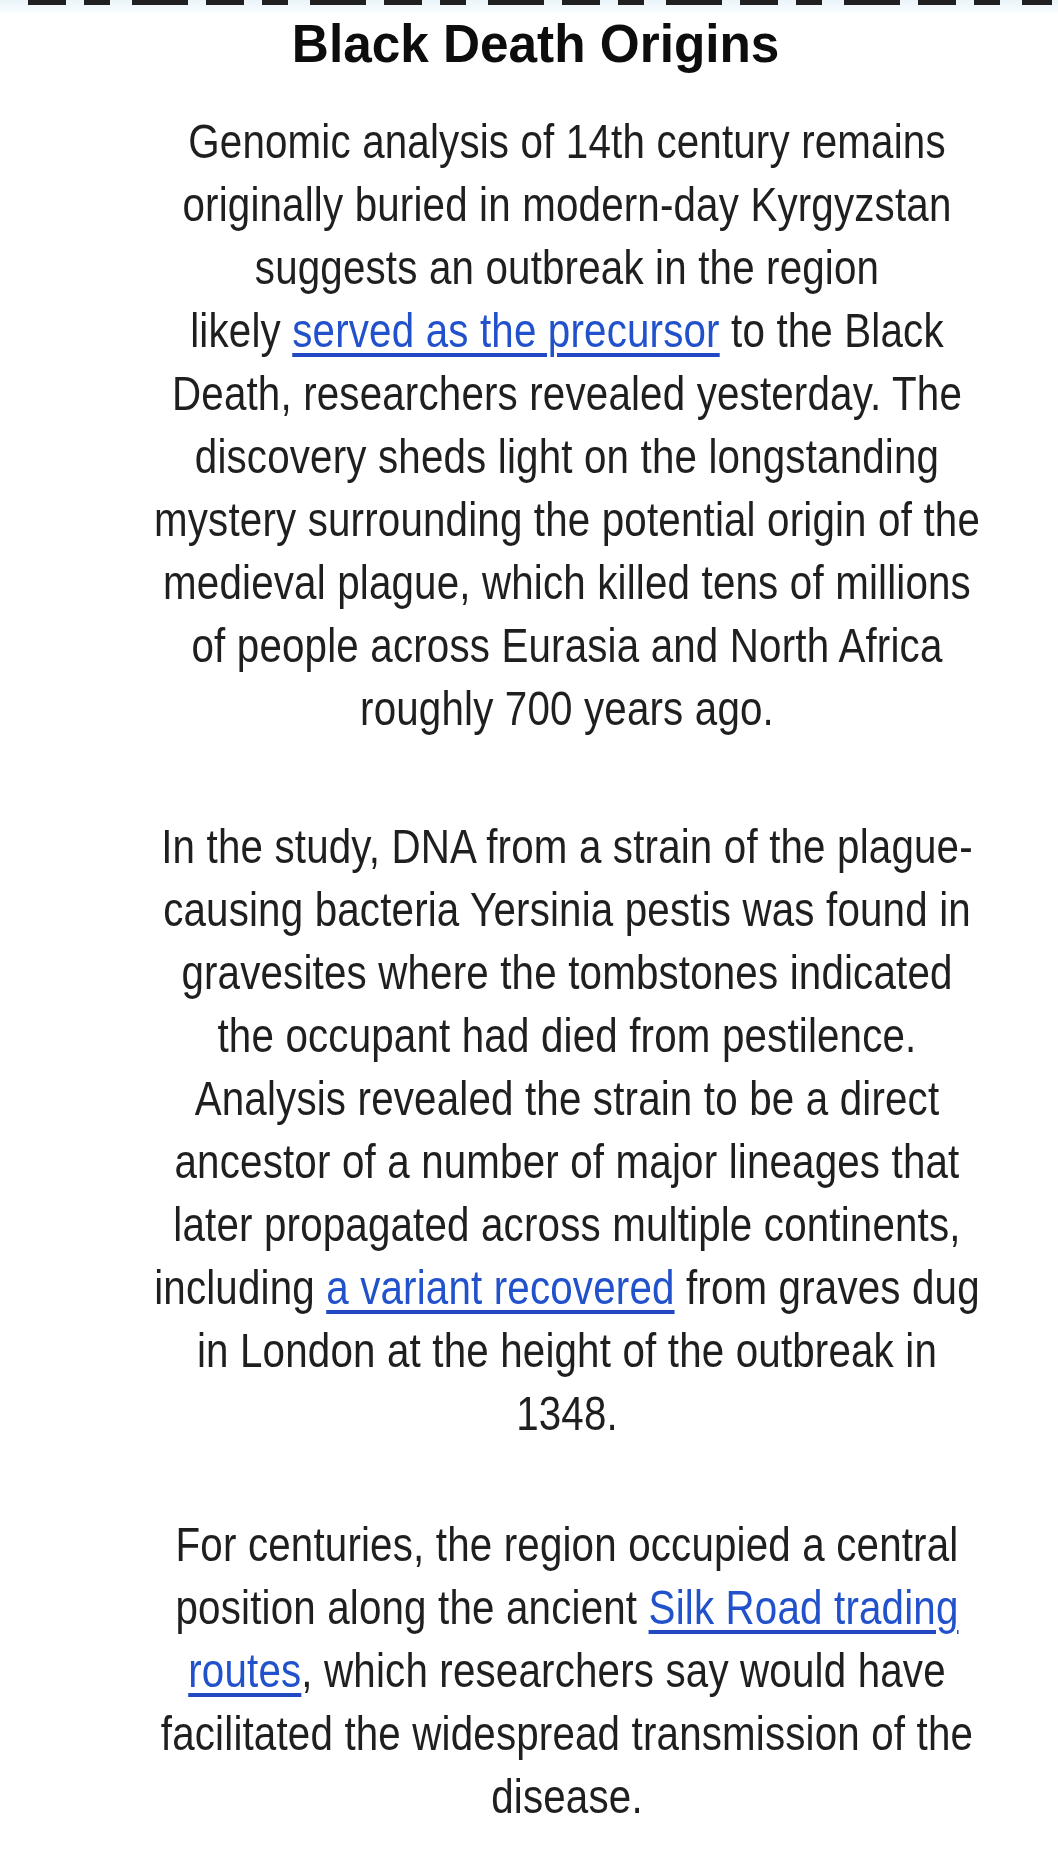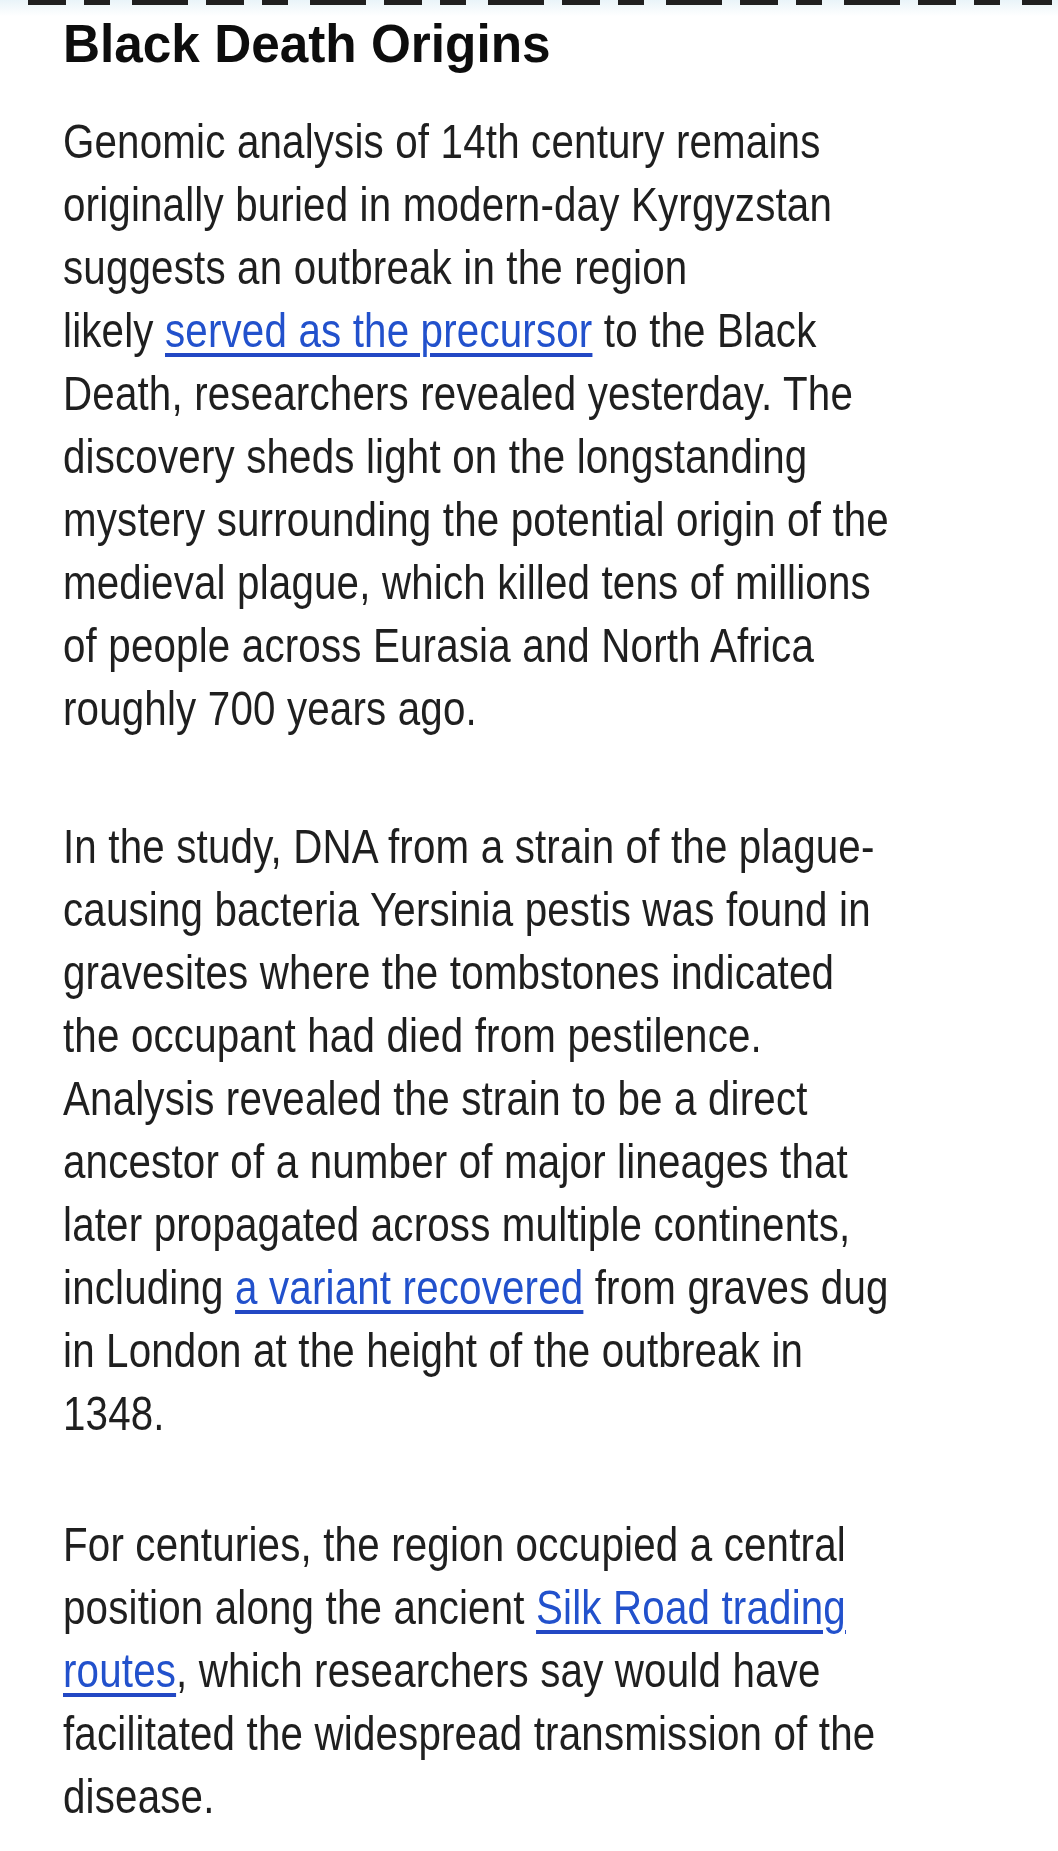--- a/index.html
+++ b/index.html
@@ -31,20 +31,21 @@
       transparent 38px, transparent 56px,
       #202020 56px, #202020 82px,
       transparent 82px, transparent 104px,
       #202020 104px, #202020 160px,
       transparent 160px, transparent 178px);
   }
 
   .article {
     position: relative;
     padding-top: 10px;
+    text-align: center;
   }
 
   h1.article-title {
     margin: 0 0 0 63px;
     font-size: 54px;
     font-weight: 700;
     color: #0d0d0d;
     line-height: 66px;
     letter-spacing: 0px;
     transform: scaleX(0.95);

